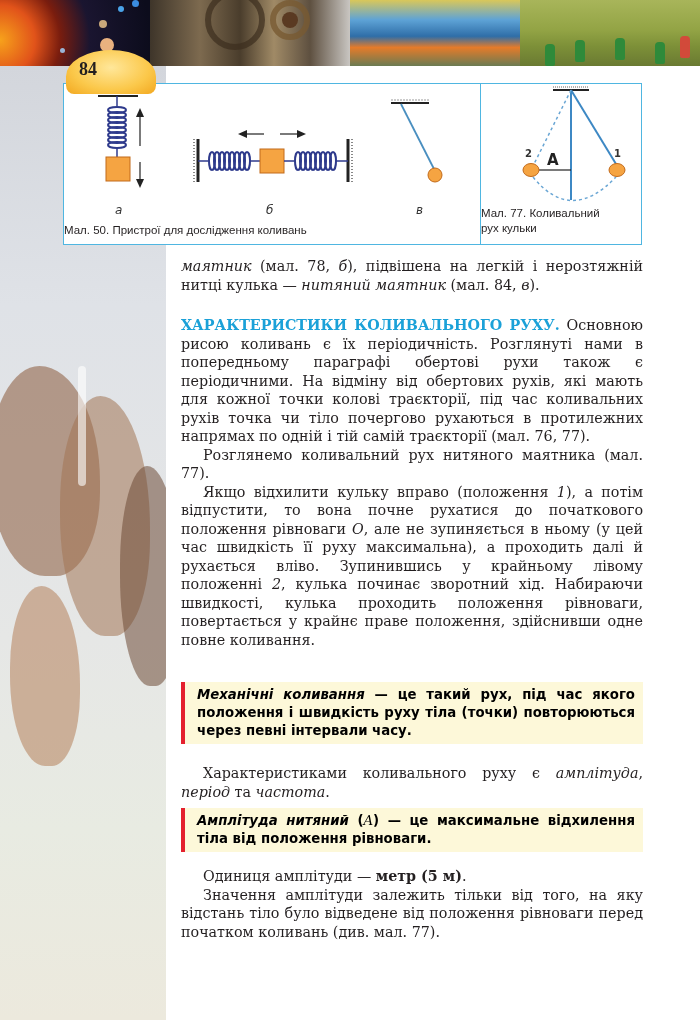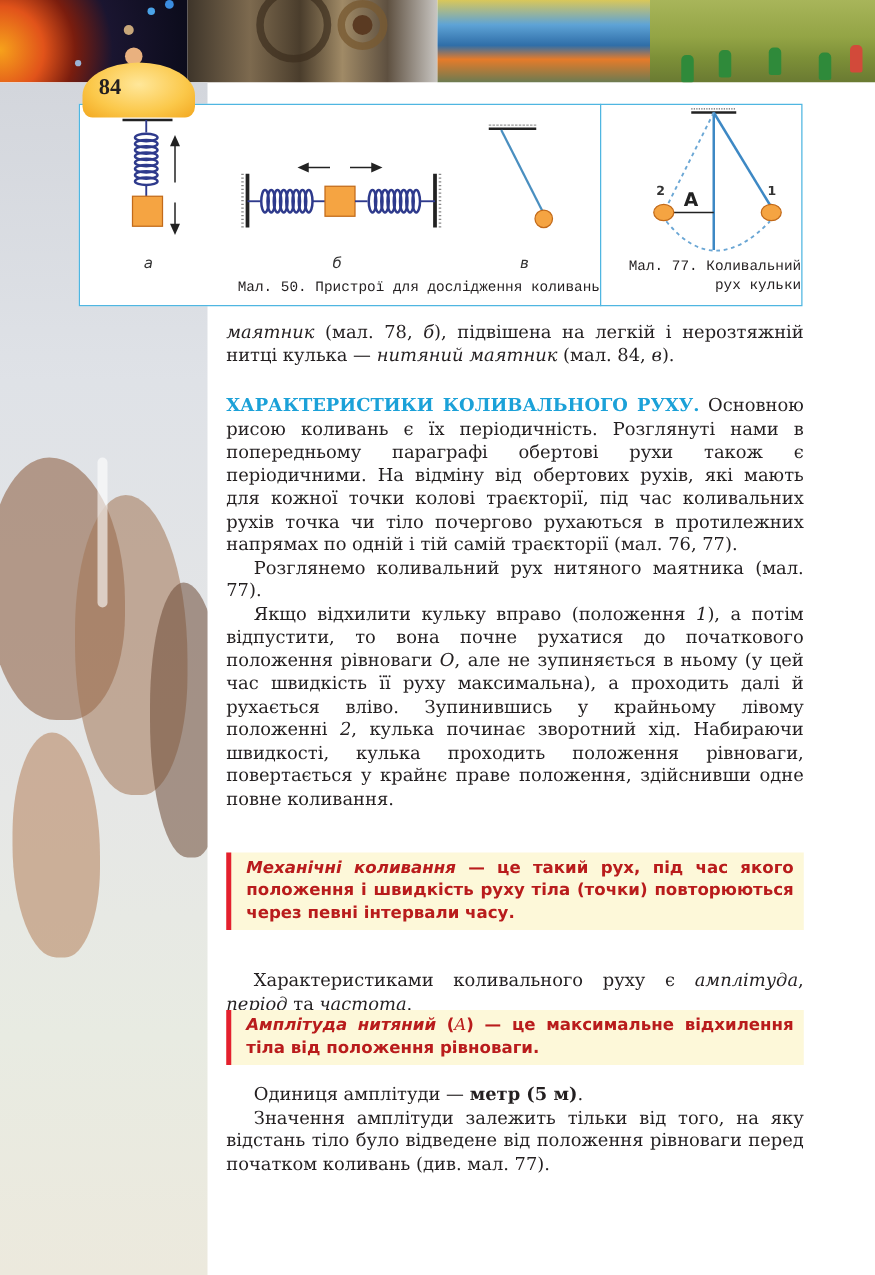--- a/index.html
+++ b/index.html
@@ -25,33 +25,33 @@
   
   .side-photo { position: absolute; left: 0; top: 66px; width: 166px; height: 954px; overflow: hidden;
     background: linear-gradient(180deg, #d3d6dc 0%, #dfe2e7 25%, #e6e7e6 60%, #e8ebe2 80%, #ece9dd 100%); }
   .horse { position: absolute; border-radius: 45% 55% 40% 50%; opacity: 0.55; }
 
   
   .fig-box { position: absolute; top: 83px; height: 162px; border: 1.5px solid #4fb6e1; background: #fff; z-index: 2; }
   .fig76 { left: 63px; width: 418px; }
   .fig77 { left: 480px; width: 162px; }
   .fig-sublabel { position: absolute; font-family: "DejaVu Sans", sans-serif; font-style: italic; font-size: 12px; color: #333; }
-  .fig-caption { position: absolute; font-family: Liberation Mono, monospace; font-size: 11.5px; color: #231f20; text-align: right; line-height: 15px; }
+  .fig-caption { position: absolute; font-family: Liberation Sans, sans-serif; font-size: 11.5px; color: #231f20; text-align: left; line-height: 15px; }
 
   
   .text-col { position: absolute; left: 181px; width: 462px; font-family: "DejaVu Serif", serif; font-size: 14.3px; line-height: 18.5px; color: #231f20; text-align: justify; }
   .text-col p { margin: 0; }
   .indent { text-indent: 22px; }
   .it { font-style: italic; }
   .bold { font-weight: bold; }
   .section-head { color: #1ba1d8; font-weight: bold; }
 
   
   .def-box { position: absolute; left: 181px; width: 462px; background: #fdf8d9; border-left: 4px solid #e4202e;
-    font-family: "DejaVu Sans", sans-serif; font-weight: bold; font-size: 13.3px; line-height: 18px; color: #b91c1c; padding: 4px 8px 4px 12px; text-align: justify; }
+    font-family: "DejaVu Sans", sans-serif; font-weight: bold; font-size: 13.3px; line-height: 18px; color: #000000; padding: 4px 8px 4px 12px; text-align: justify; }
   .def-box .term { font-style: italic; }
   .math-it { font-family: "DejaVu Serif", serif; font-style: italic; font-weight: normal; }
 </style>
 </head>
 <body>
 
 <div class="banner">
   <div class="seg seg-space">
     <div class="planet" style="left:100px;top:38px;width:14px;height:14px;background:#e9b17f;"></div>
     <div class="planet" style="left:99px;top:20px;width:8px;height:8px;background:#c8a77a;"></div>
@@ -188,21 +188,21 @@
 <div class="text-col" style="top:316px;">
   <p><span class="section-head">ХАРАКТЕРИСТИКИ КОЛИВАЛЬНОГО РУХУ.</span><span> Основною рисою коливань є їх періодичність. Розглянуті нами в попередньому параграфі обертові рухи також є періодичними. На відміну від обертових рухів, які мають для кожної точки колові траєкторії, під час коливальних рухів точка чи тіло почергово рухаються в протилежних напрямах по одній і тій самій траєкторії (мал. 76, 77).</span></p>
   <p class="indent">Розглянемо коливальний рух нитяного маятника (мал. 77).</p>
   <p class="indent"><span>Якщо відхилити кульку вправо (положення </span><span class="it">1</span><span>), а потім відпустити, то вона почне рухатися до початкового положення рівноваги </span><span class="it">O</span><span>, але не зупиняється в ньому (у цей час швидкість її руху максимальна), а проходить далі й рухається вліво. Зупинившись у крайньому лівому положенні </span><span class="it">2</span><span>, кулька починає зворотний хід. Набираючи швидкості, кулька проходить положення рівноваги, повертається у крайнє праве положення, здійснивши одне повне коливання.</span></p>
 </div>
 
 <div class="def-box" style="top:682px;">
   <span class="term">Механічні коливання</span><span> — це такий рух, під час якого положення і швидкість руху тіла (точки) повторюються через певні інтервали часу.</span>
 </div>
 
-<div class="text-col" style="top:764px;margin-top:12px;">
+<div class="text-col" style="top:764px;">
   <p class="indent"><span>Характеристиками коливального руху є </span><span class="it">амплітуда</span><span>, </span><span class="it">період</span><span> та </span><span class="it">частота</span><span>.</span></p>
 </div>
 
 <div class="def-box" style="top:808px;">
   <span class="term">Амплітуда нитяний</span><span> (</span><span class="math-it">A</span><span>)</span><span> — це максимальне відхилення тіла від положення рівноваги.</span>
 </div>
 
 <div class="text-col" style="top:867px;">
   <p class="indent"><span>Одиниця амплітуди — </span><span class="bold">метр (5 м)</span><span>.</span></p>
   <p class="indent">Значення амплітуди залежить тільки від того, на яку відстань тіло було відведене від положення рівноваги перед початком коливань (див. мал. 77).</p>

